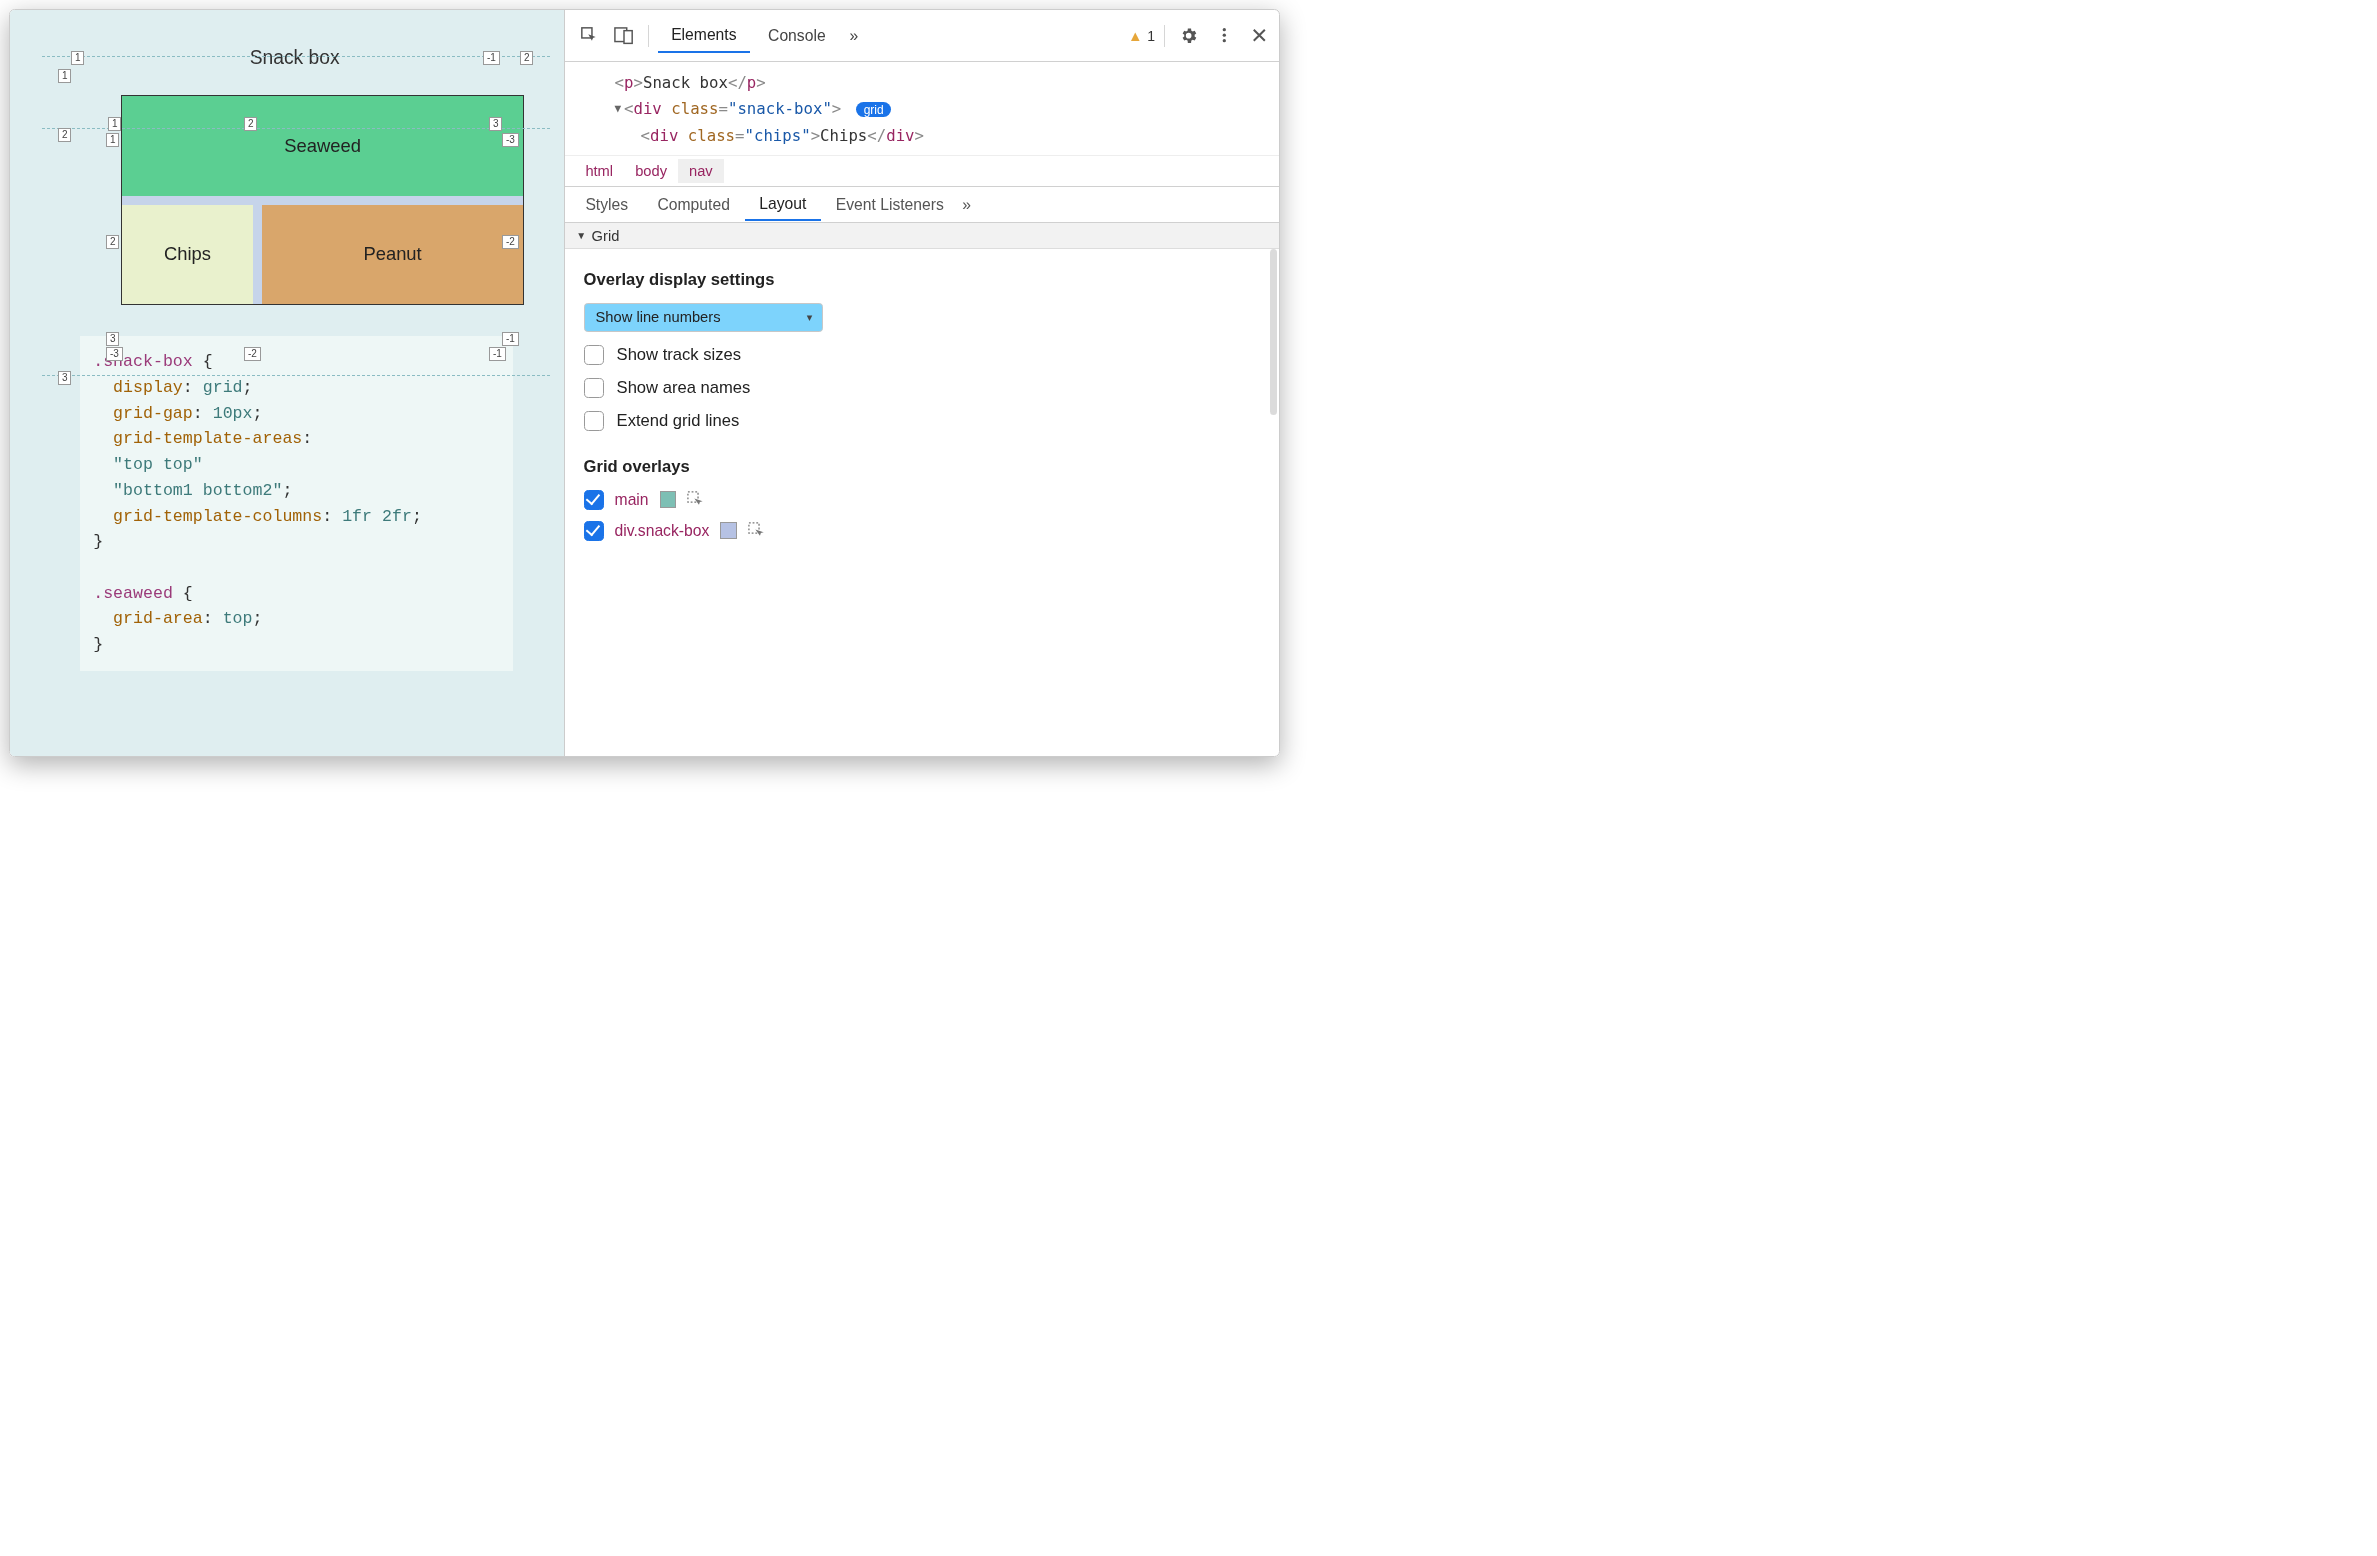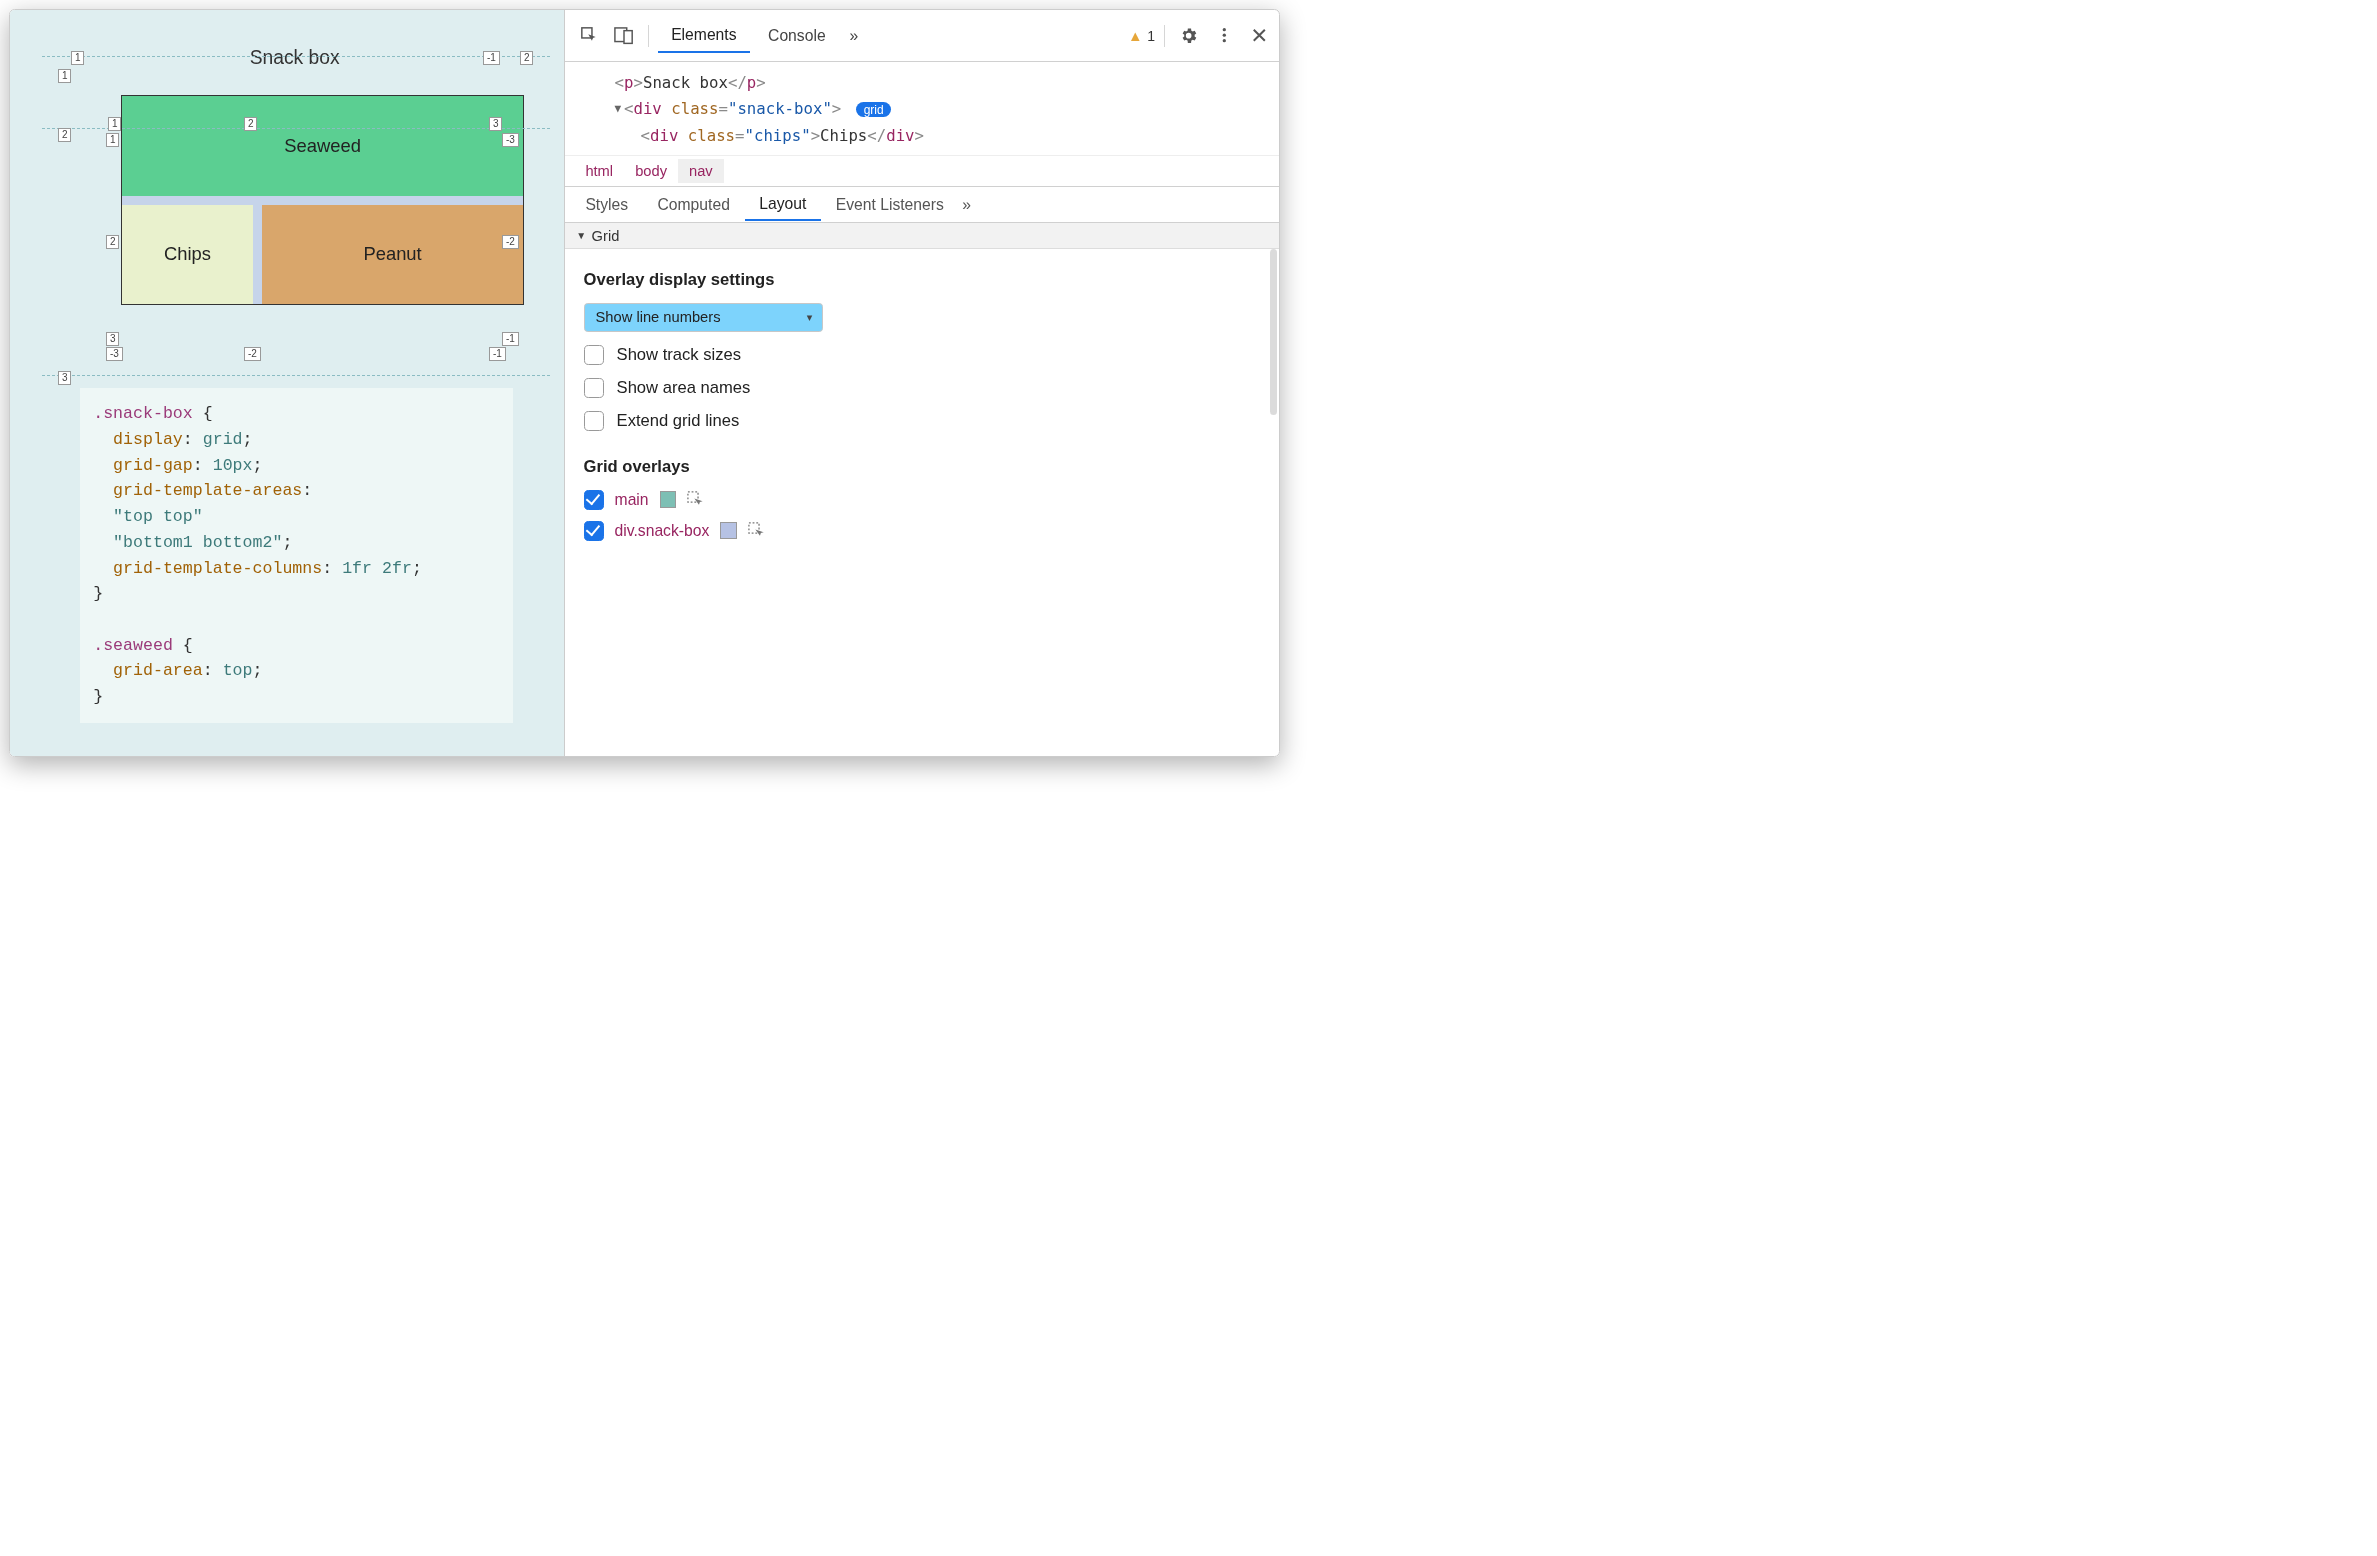--- a/index.html
+++ b/index.html
@@ -6,21 +6,21 @@
   html, body { margin:0; padding:0; height:100%; font-family: -apple-system, "Helvetica Neue", Arial, sans-serif; }
   body { background:#fff; }
   .app {
     display:flex; width:1271px; height:748px; border:0.9px solid #ccc; box-shadow: 0 7.4px 26px rgba(0,0,0,0.3); border-radius:5.5px; overflow:hidden; margin:9.2px;
   }
   
   .page-pane { width:554px; background:#dfeef0; position:relative; padding:37px 55px 28px 70px; }
   .page-title { text-align:center; font-size:19.3px; color:#333; margin:0 0 26px 0; }
   .snack-box {
     border:0.9px solid #333; background:#c6d4ea; width:403px; height:210px; display:grid; grid-template-columns:1fr 2fr; grid-template-rows:1fr 1fr; gap:9.2px; padding:0;
-    margin-bottom:83px;
+    margin-bottom:31px;
   }
   .seaweed { grid-column:1/3; grid-row:1; background:#5bcf92; display:flex; align-items:center; justify-content:center; font-size:18.4px; color:#222; }
   .chips { grid-column:1; grid-row:2; background:#e9f1cd; display:flex; align-items:center; justify-content:center; font-size:18.4px; color:#222; }
   .peanut { grid-column:2; grid-row:2; background:#d9a66b; display:flex; align-items:center; justify-content:center; font-size:18.4px; color:#222; }
 
   
   .ln { position:absolute; background:#fff; border:0.9px solid #999; color:#444; font-size:10px; padding:0 2.8px; line-height:12px; min-width:11px; text-align:center; }
   .dashed-h { position:absolute; border-top:0.9px dashed #8bbcc3; height:0; }
 
   

